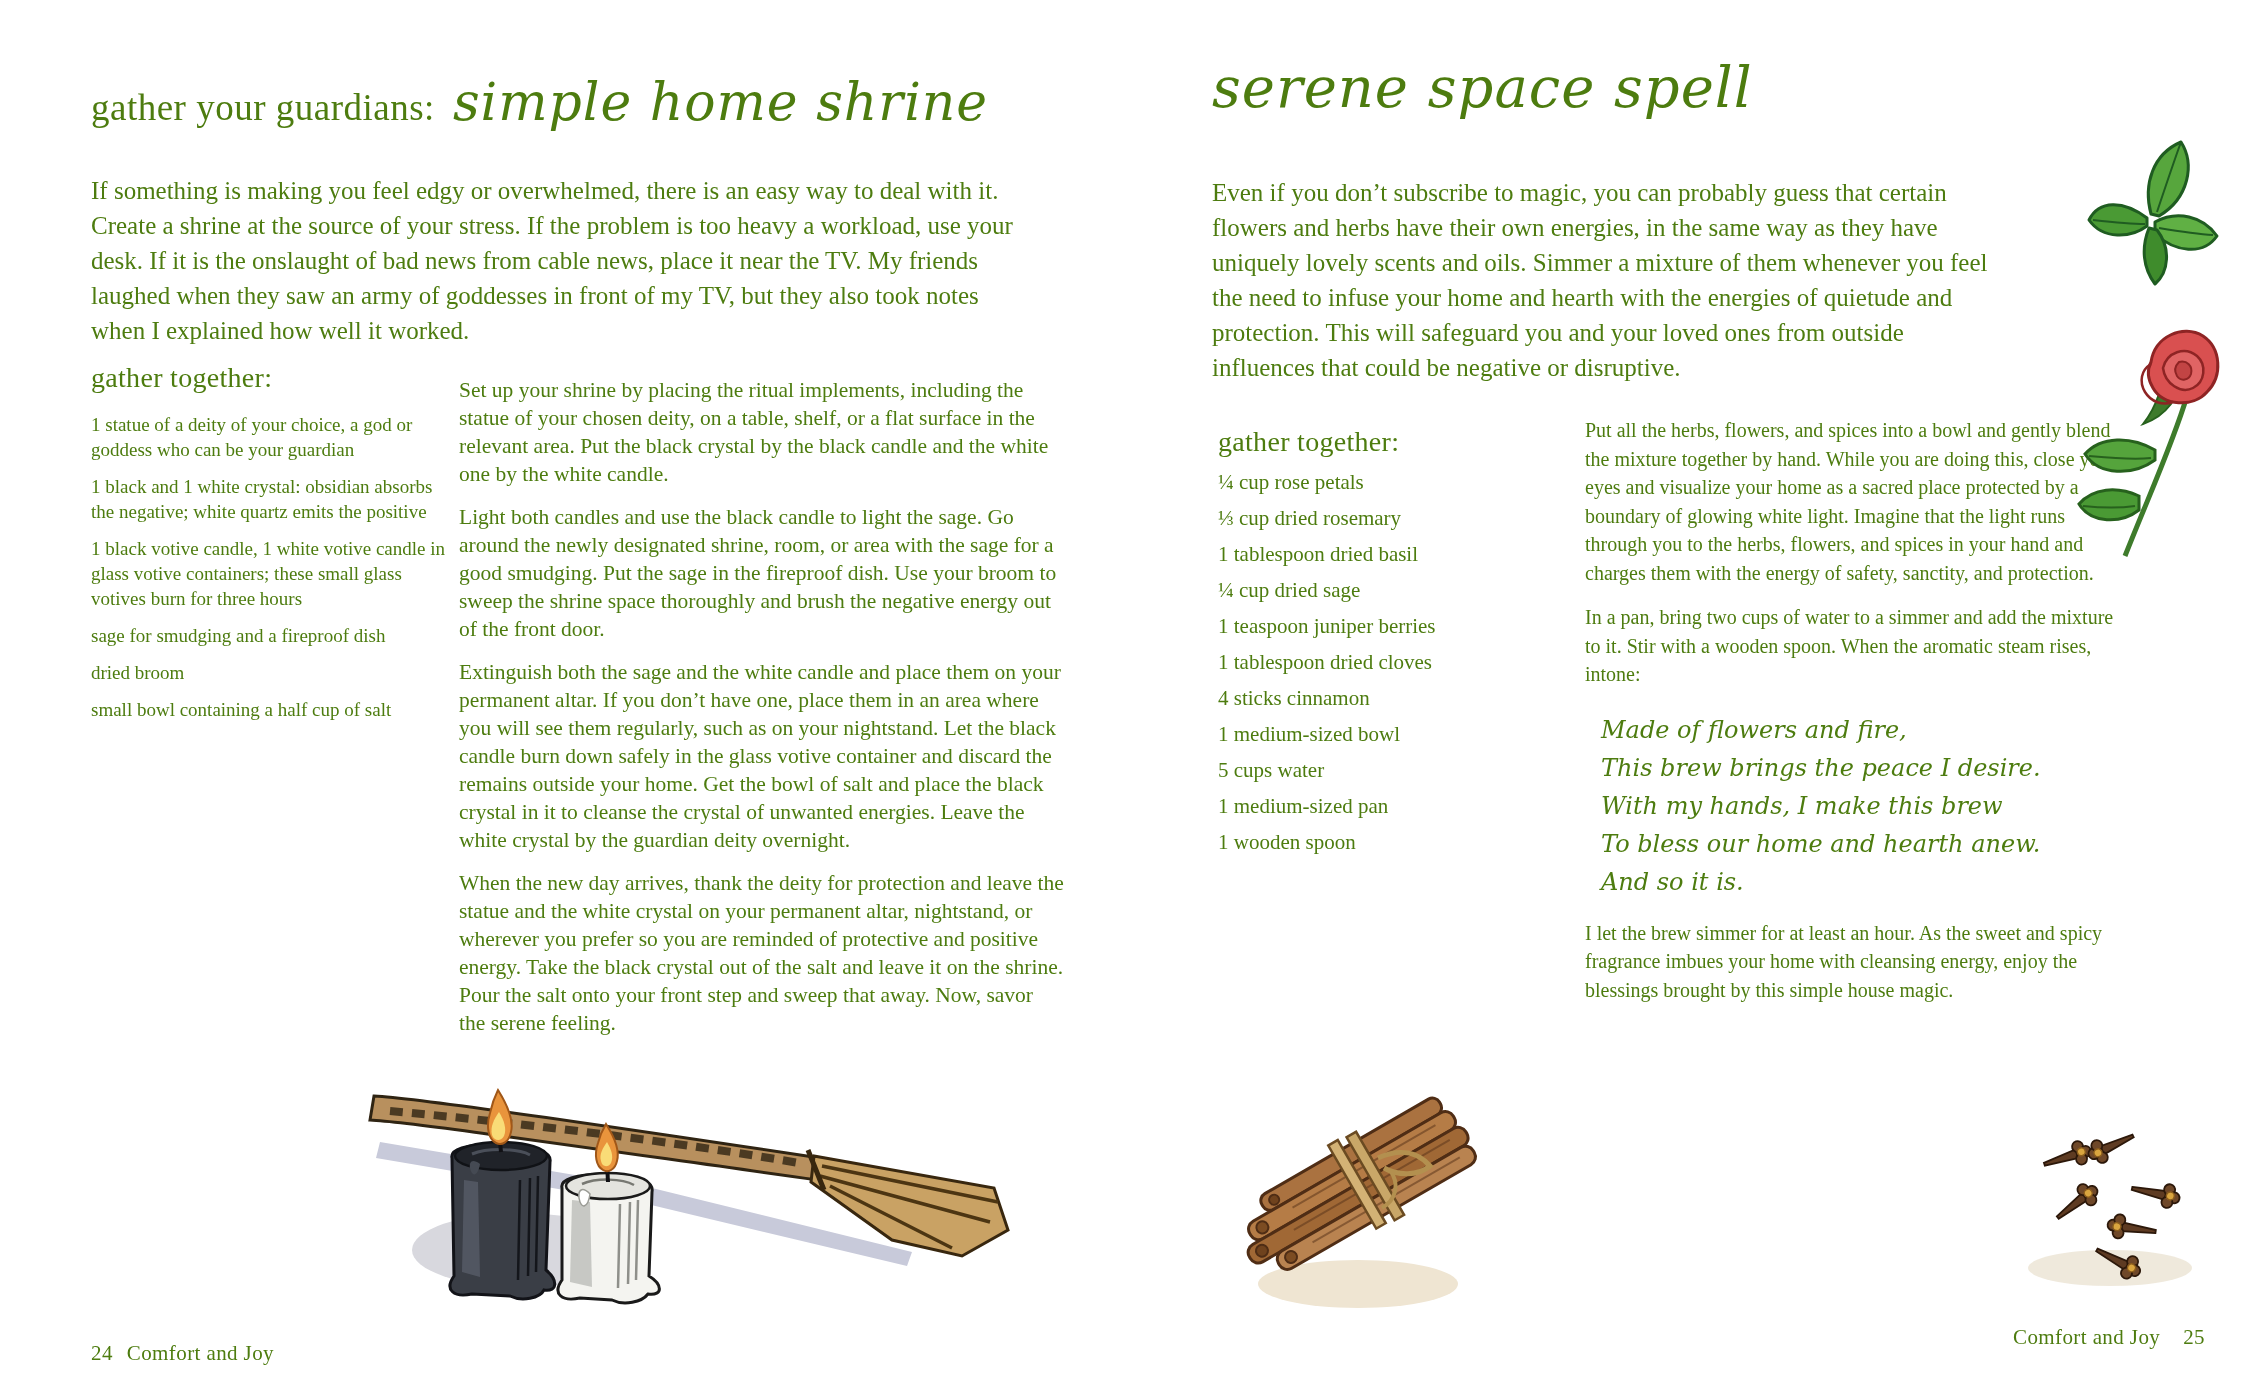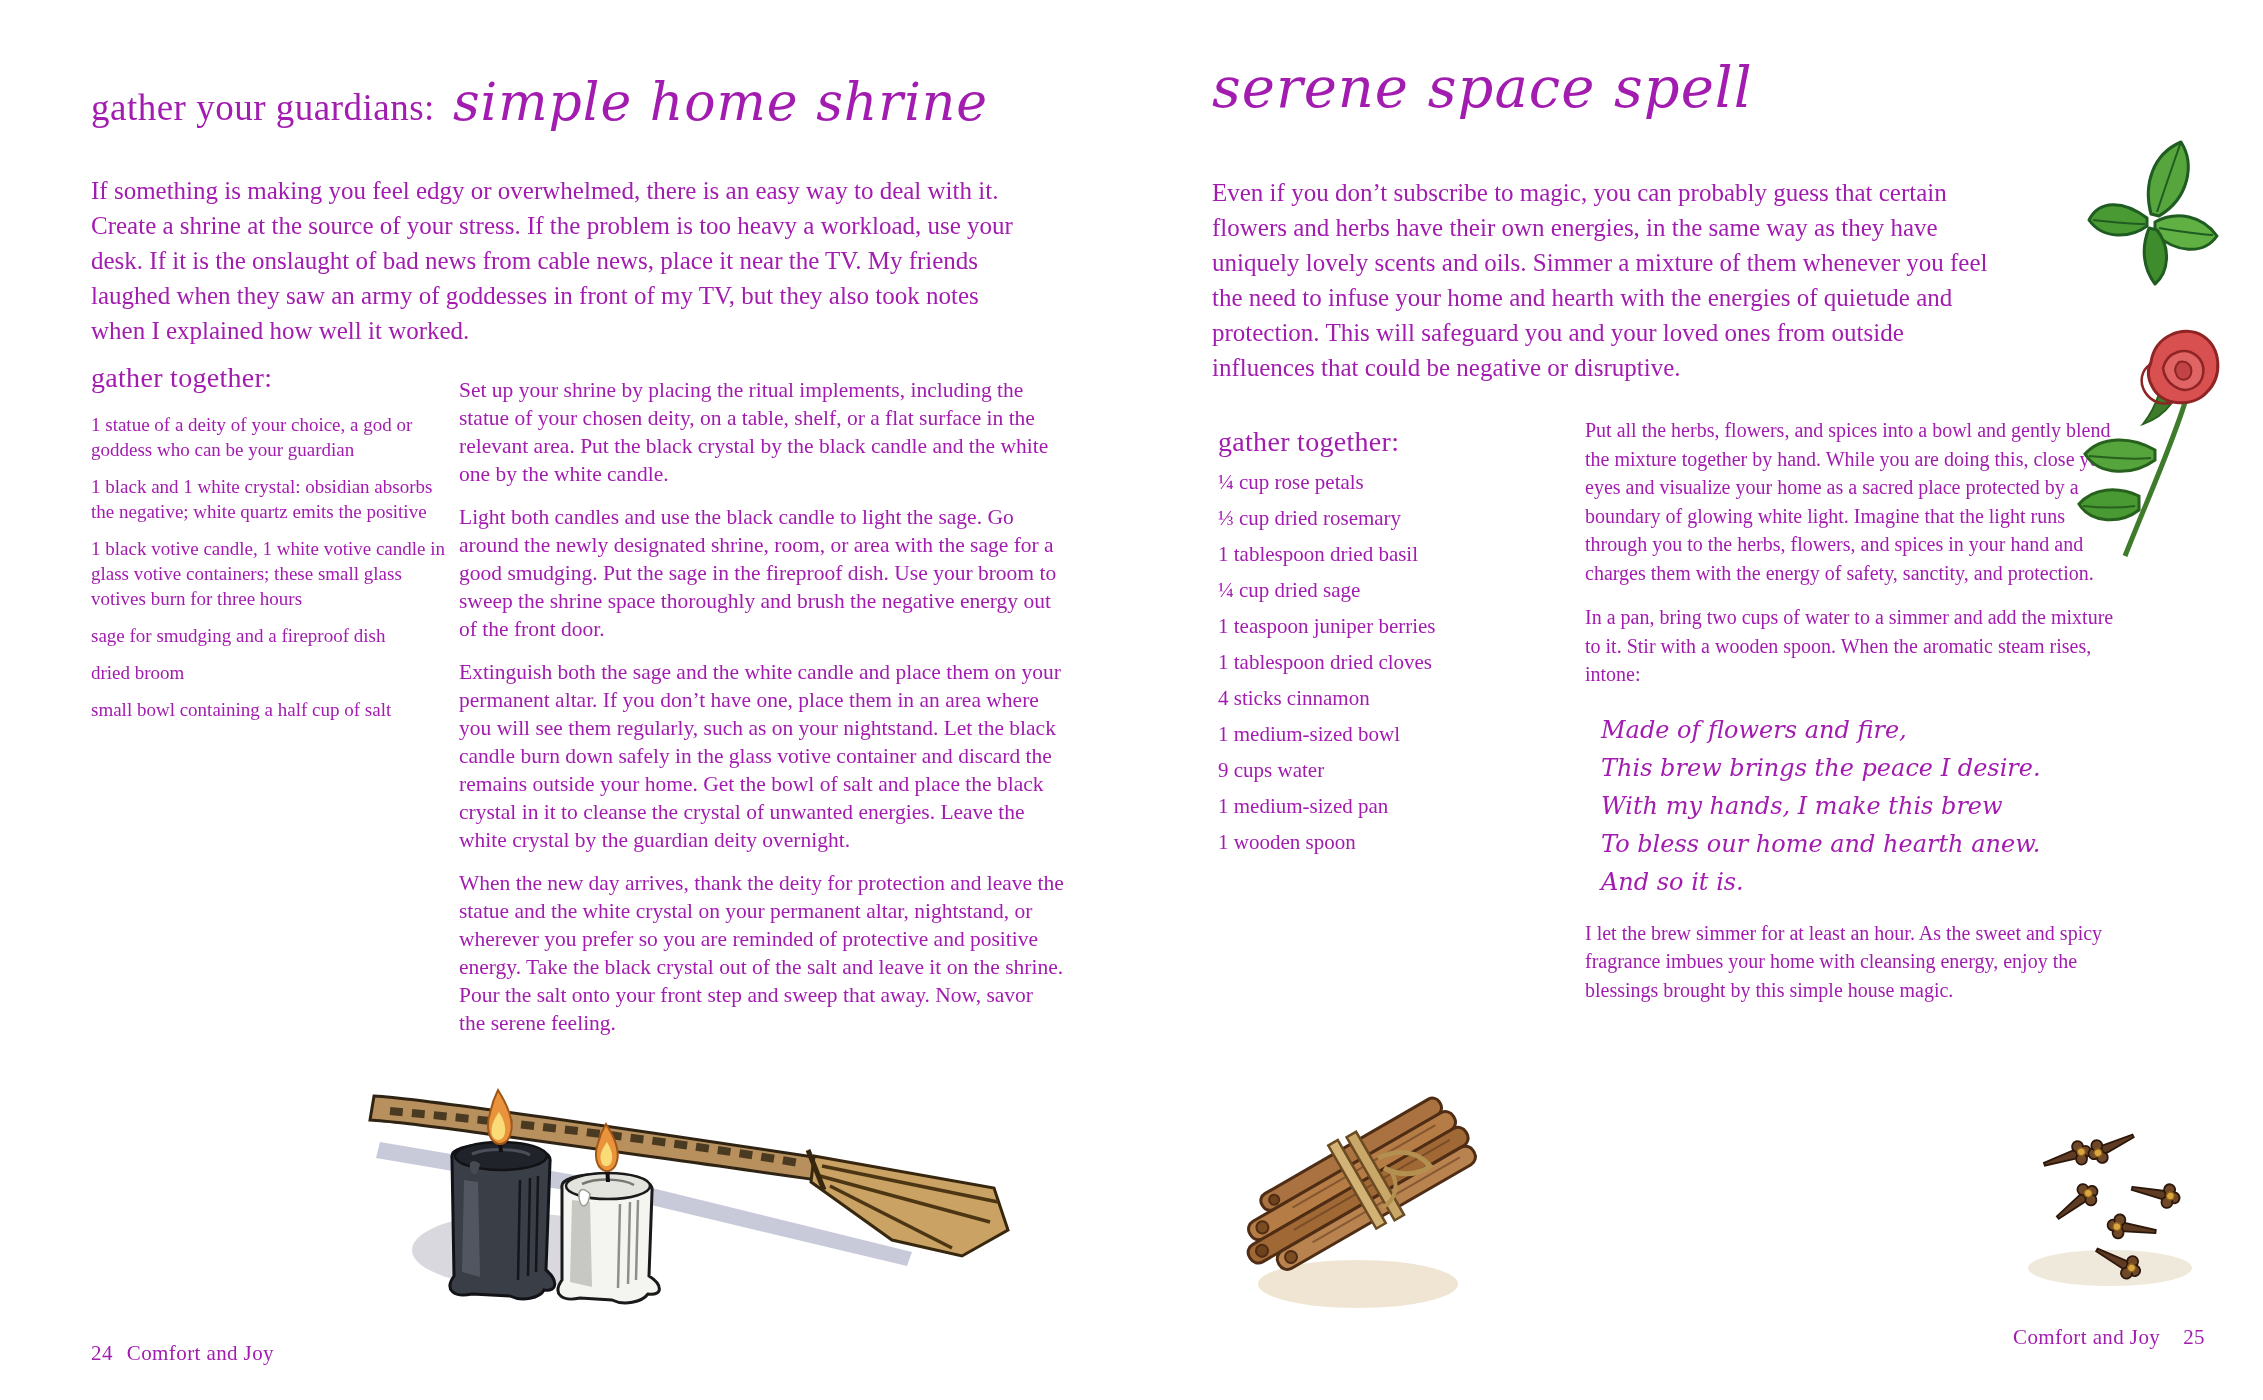--- a/index.html
+++ b/index.html
@@ -1,21 +1,21 @@
 <!DOCTYPE html>
 <html><head>
 <meta charset="utf-8">
 <style>
   html,body{margin:0;padding:0;background:#ffffff;}
   .spread{
     position:relative;
     width:2263px;height:1400px;
     background:#ffffff;
     font-family:"Liberation Serif", serif;
-    color:#a21caf;
+    color:#4d7c0f;
     overflow:hidden;
   }
   .abs{position:absolute;}
   
   .title-row{display:flex;align-items:baseline;gap:18px;white-space:nowrap;}
   .title-lead{font-size:37px;font-weight:400;letter-spacing:.5px;}
   .title-script{
     font-family:"DejaVu Serif", serif;
     font-style:italic;font-weight:400;
     font-size:52px;letter-spacing:1px;
@@ -129,21 +129,21 @@
 
     <div class="abs gather-list single" style="left:1218px;top:470px;width:340px;">
       <p>¼ cup rose petals</p>
       <p>⅓ cup dried rosemary</p>
       <p>1 tablespoon dried basil</p>
       <p>¼ cup dried sage</p>
       <p>1 teaspoon juniper berries</p>
       <p>1 tablespoon dried cloves</p>
       <p>4 sticks cinnamon</p>
       <p>1 medium-sized bowl</p>
-      <p>9 cups water</p>
+      <p>5 cups water</p>
       <p>1 medium-sized pan</p>
       <p>1 wooden spoon</p>
     </div>
 
     <div class="abs steps-r" style="left:1585px;top:416px;width:540px;">
       <p>Put all the herbs, flowers, and spices into a bowl and gently blend the mixture together by hand. While you are doing this, close your eyes and visualize your home as a sacred place protected by a boundary of glowing white light. Imagine that the light runs through you to the herbs, flowers, and spices in your hand and charges them with the energy of safety, sanctity, and protection.</p>
       <p>In a pan, bring two cups of water to a simmer and add the mixture to it. Stir with a wooden spoon. When the aromatic steam rises, intone:</p>
       <div class="verse">
         <p>Made of flowers and fire,</p>
         <p>This brew brings the peace I desire.</p>

